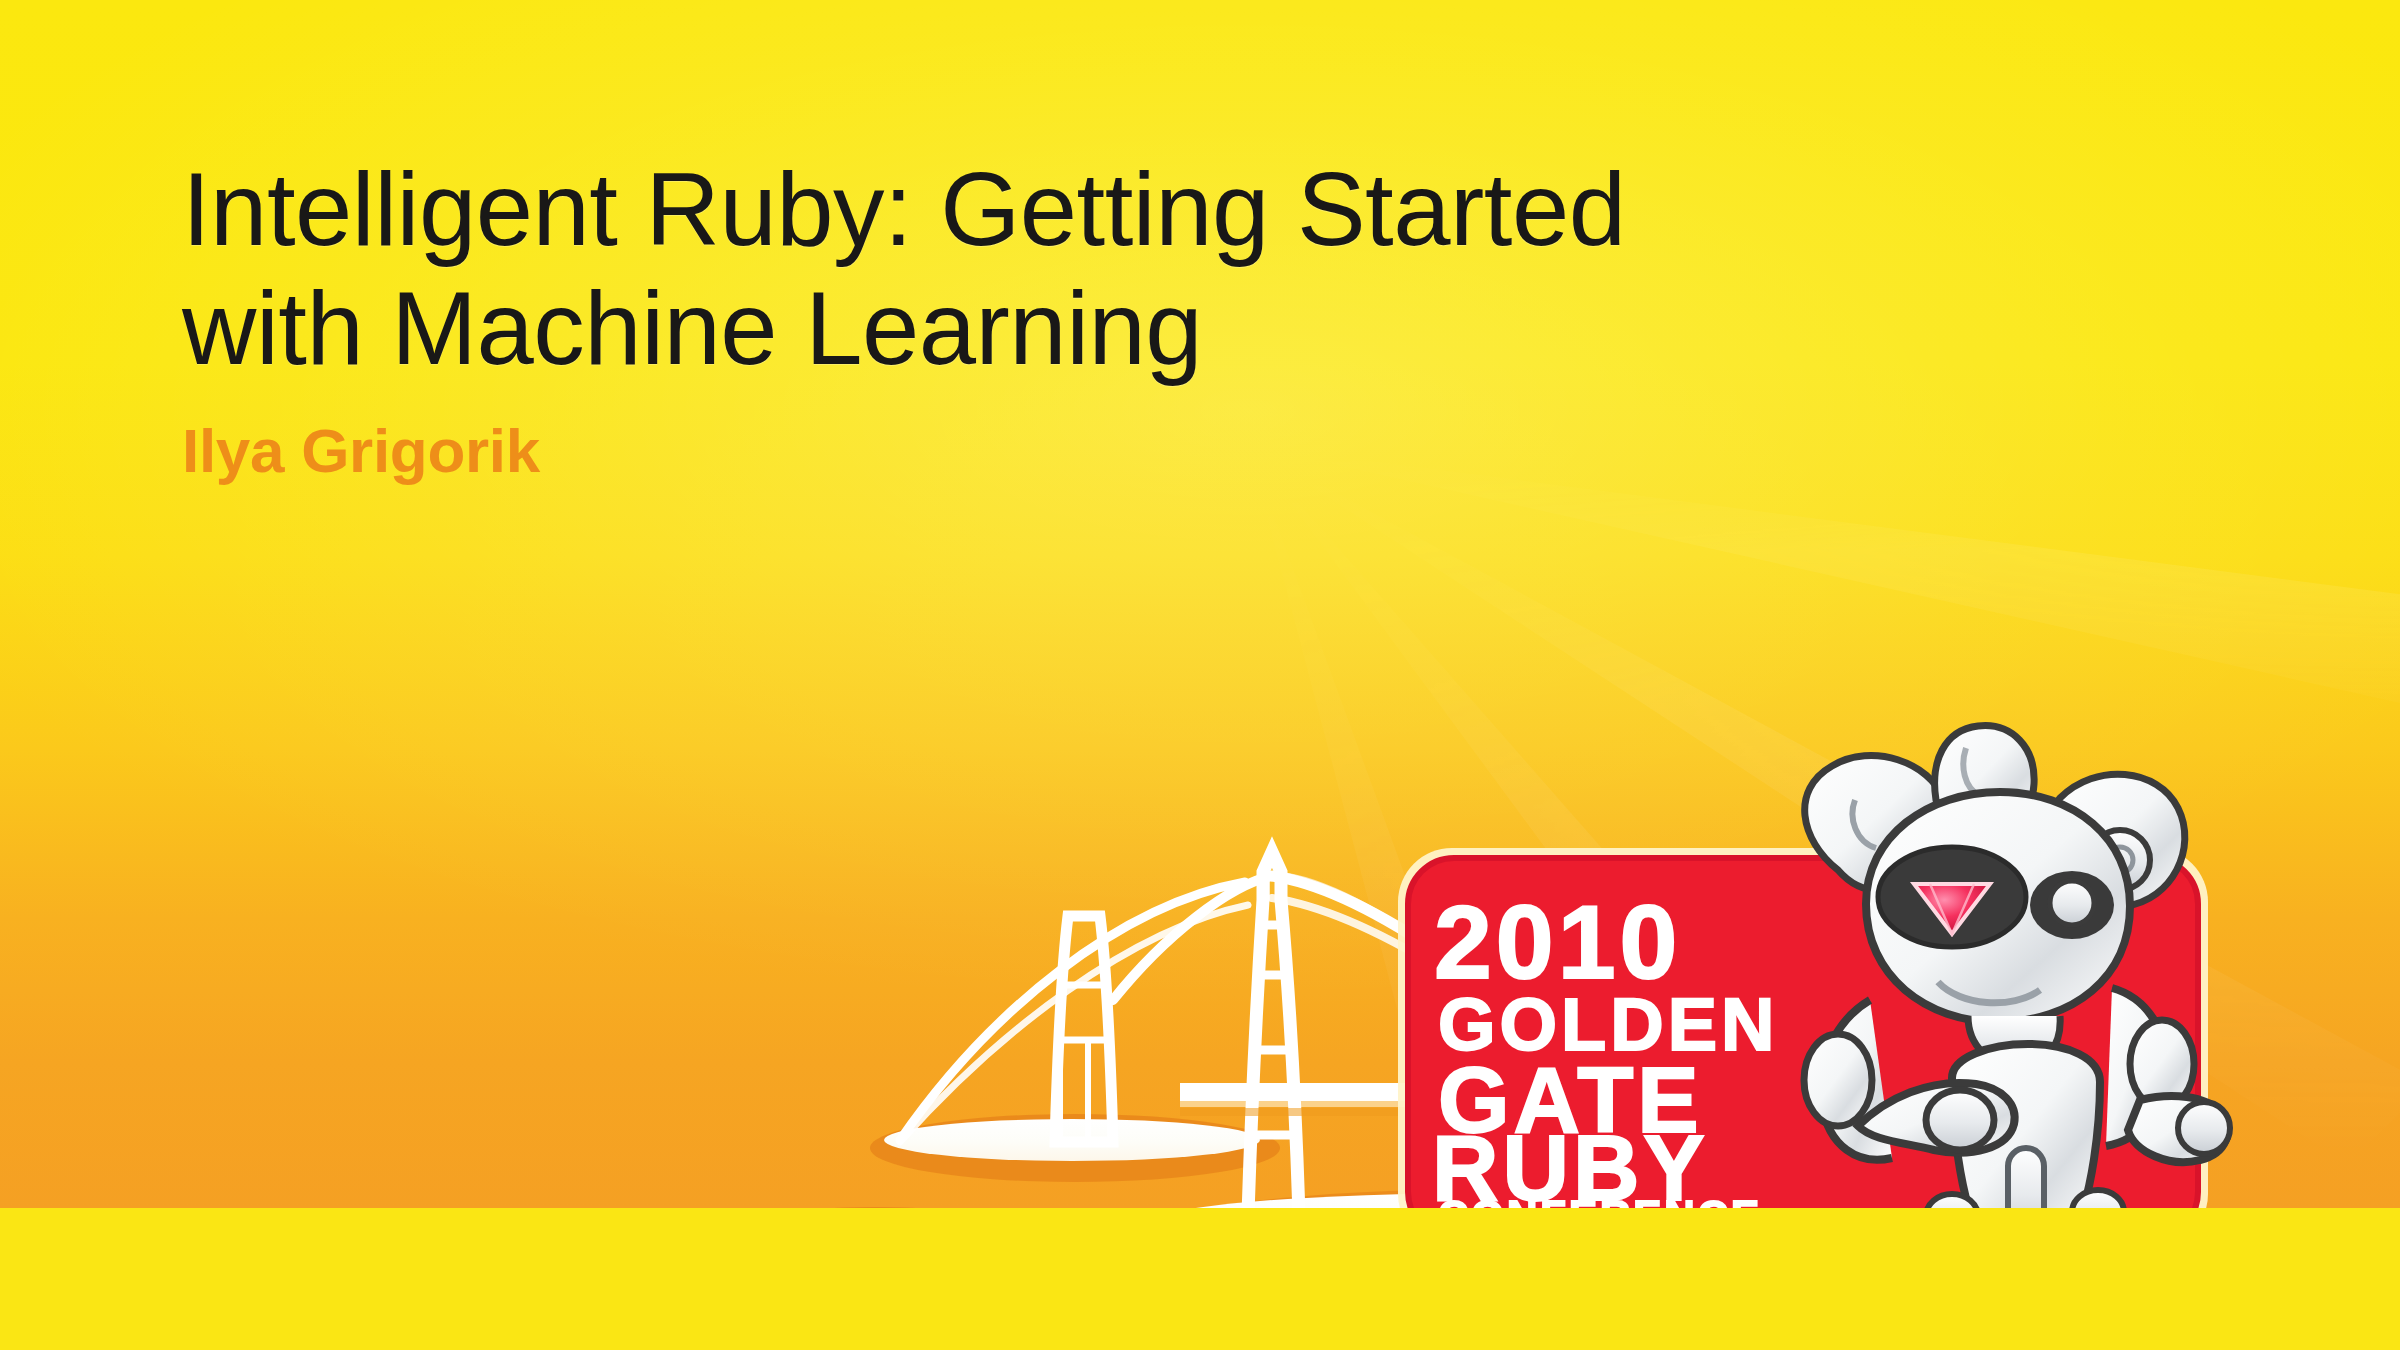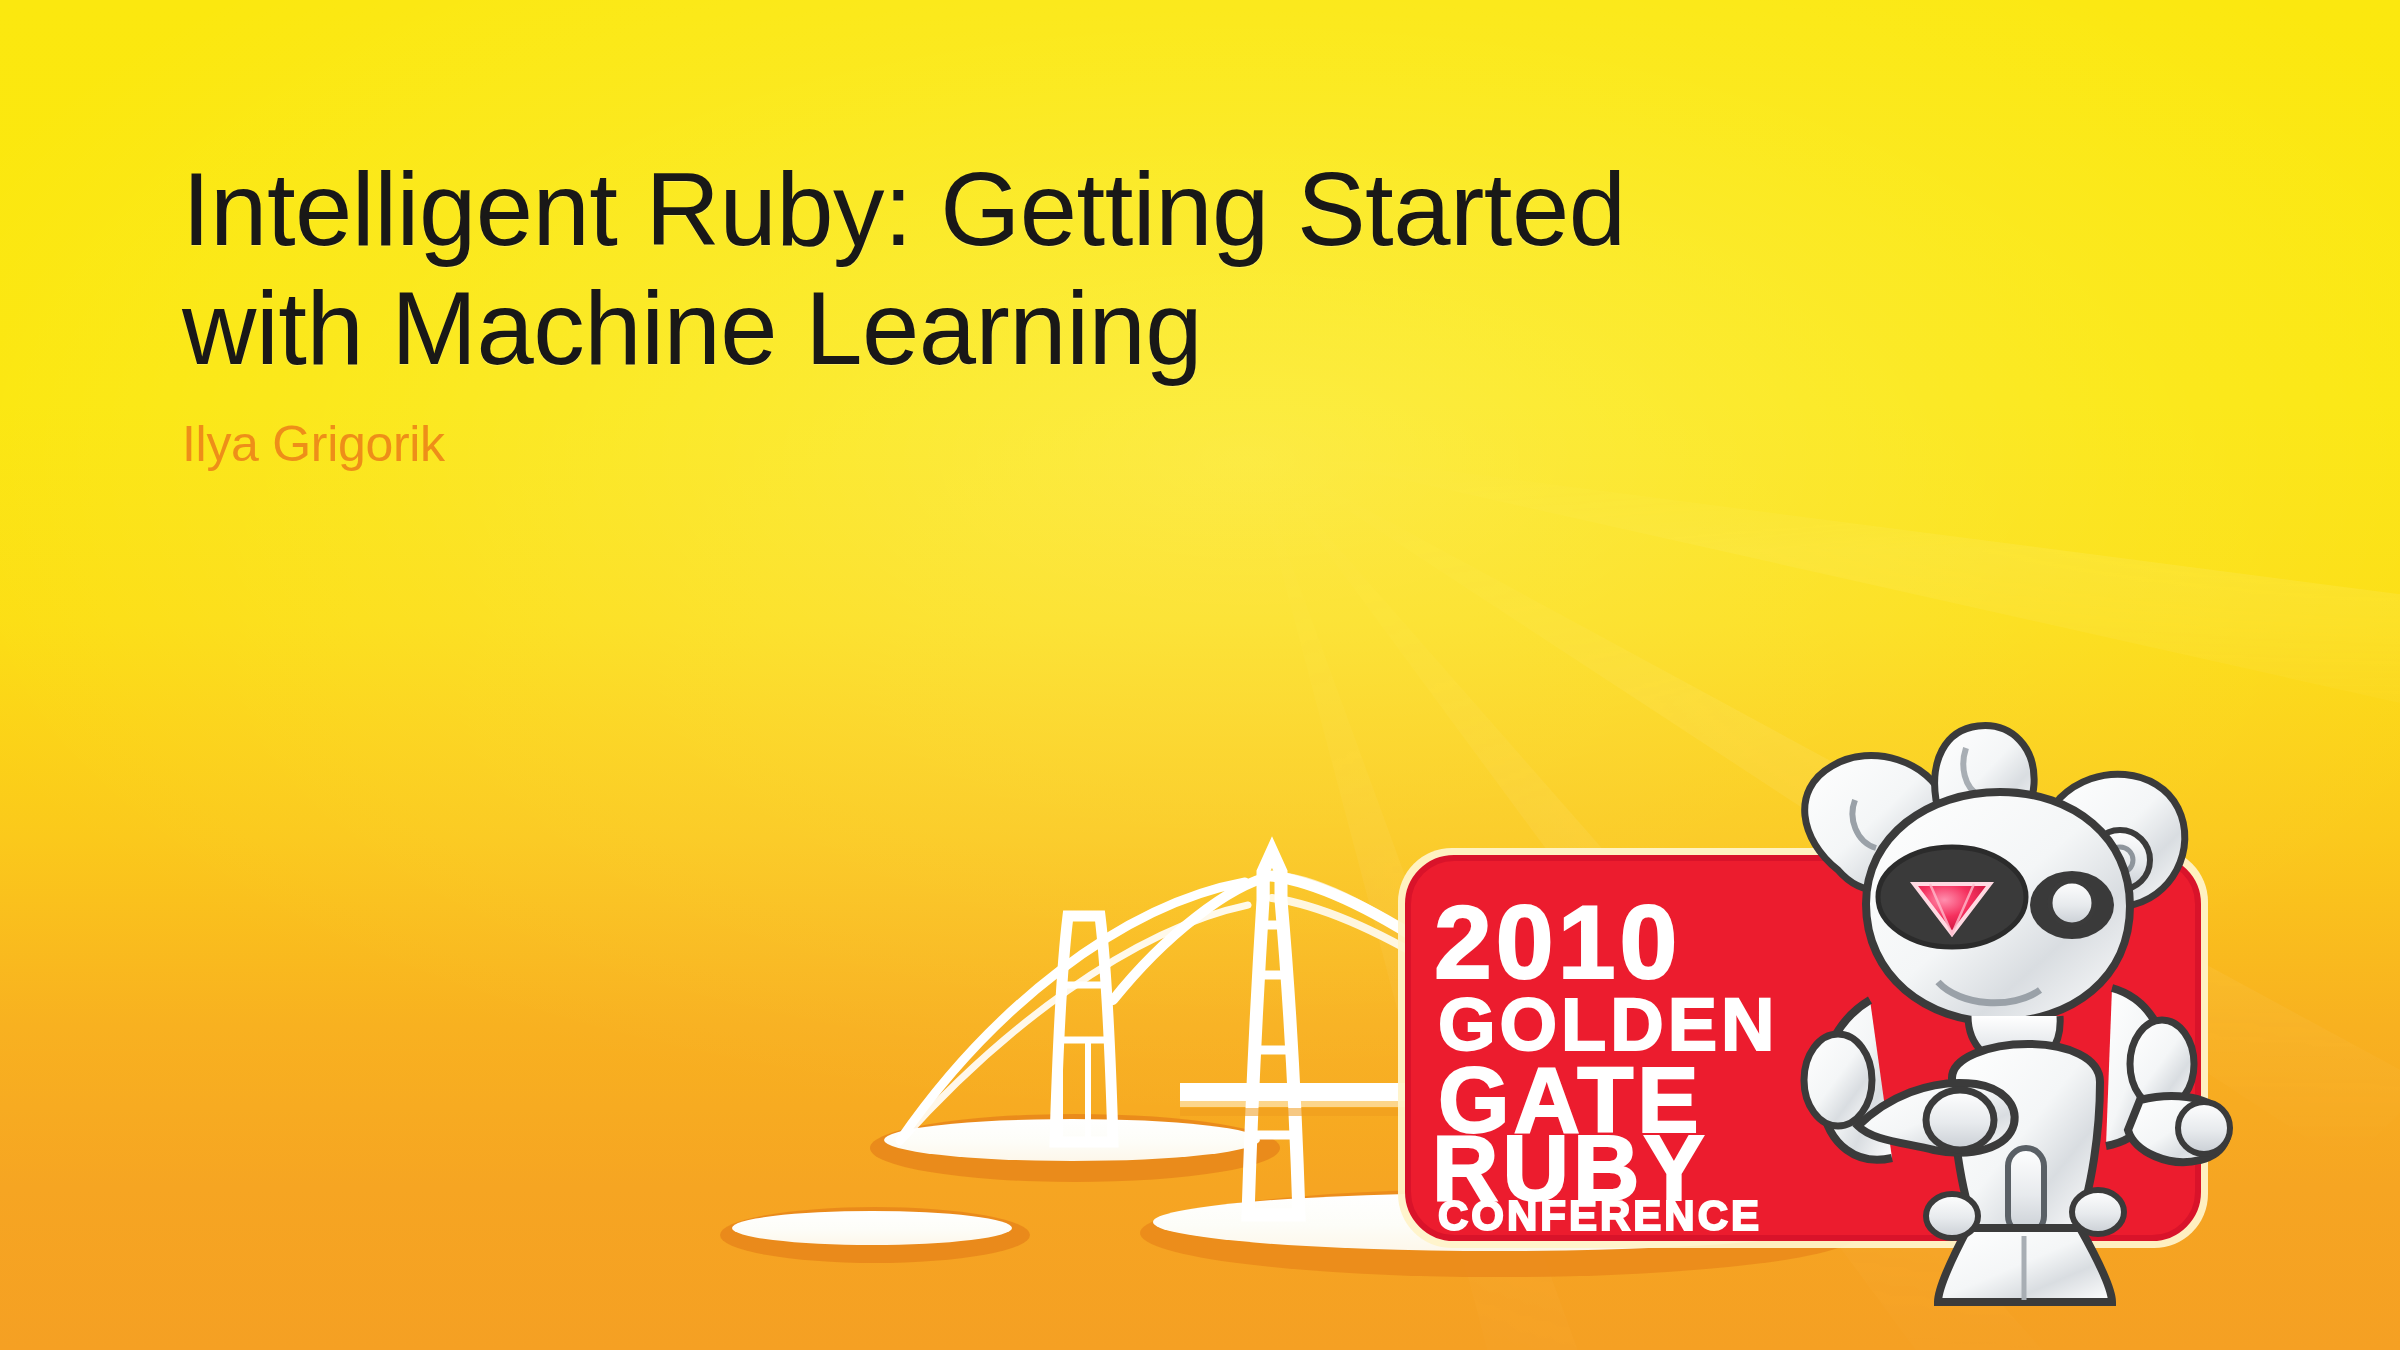--- a/index.html
+++ b/index.html
@@ -6,21 +6,21 @@
   html,body { width:2400px; height:1350px; overflow:hidden; }
   body {
     font-family:"Liberation Sans", sans-serif;
     background:#FAE614;
     position:relative;
   }
 
   
   #slide {
     position:absolute; inset:0;
-    width:2400px; height:1350px;
+    width:2400px; height:1208px;
     overflow:hidden;
     background:
       linear-gradient(to bottom,
         #FBE80F 0%,
         #FBE70E 30%,
         #FCDE12 46%,
         #FBC91B 62%,
         #F8B120 76%,
         #F6A522 88%,
         #F5A023 100%);
@@ -48,24 +48,24 @@
     font-size:103px;
     line-height:1.16;
     letter-spacing:-0.5px;
     color:#191817;
     font-weight:400;
     white-space:pre-line;
     text-shadow:0 1px 0 rgba(255,255,255,.25);
   }
   #subtitle {
     margin-top:28px;
-    font-size:50px;
+    font-size:62px;
     line-height:1.1;
     color:#EE8E19;
-    font-weight:400;
+    font-weight:700;
     letter-spacing:-0.3px;
   }
 
   
   #artwork {
     position:absolute; left:0; top:0;
     width:2400px; height:1350px;
     pointer-events:none;
   }
 </style>

